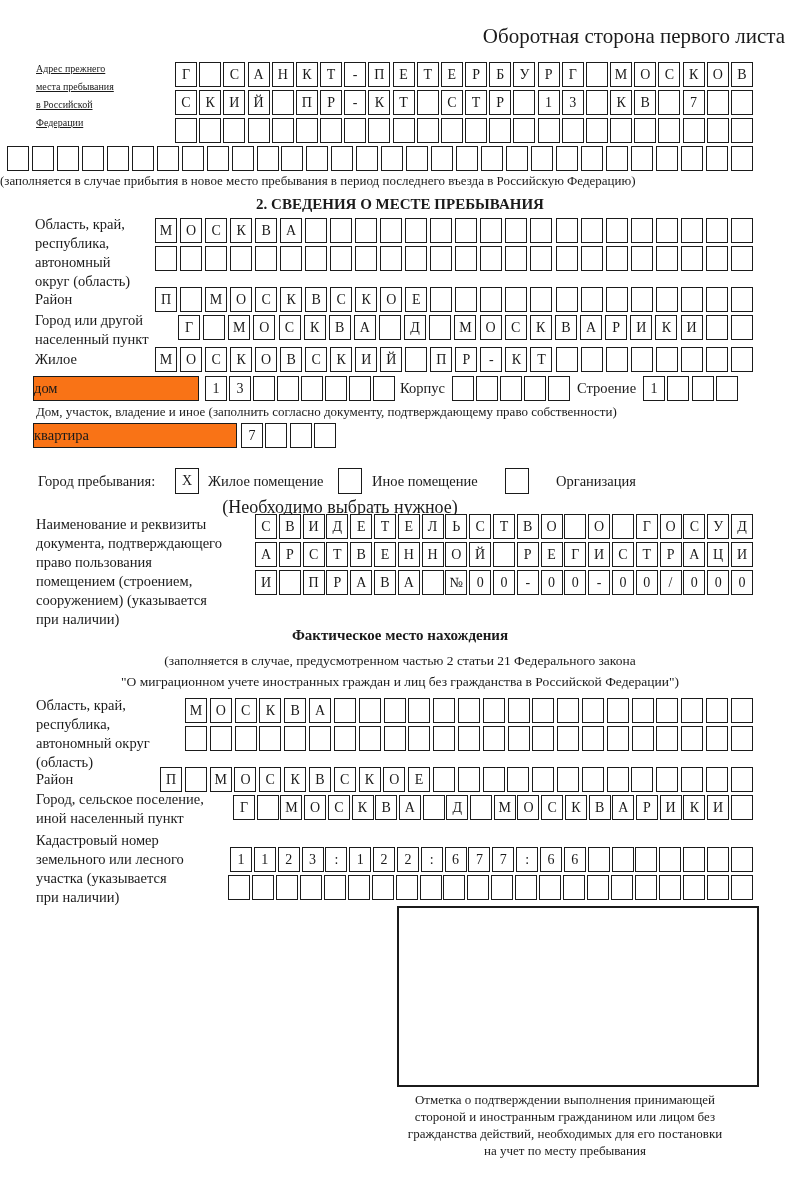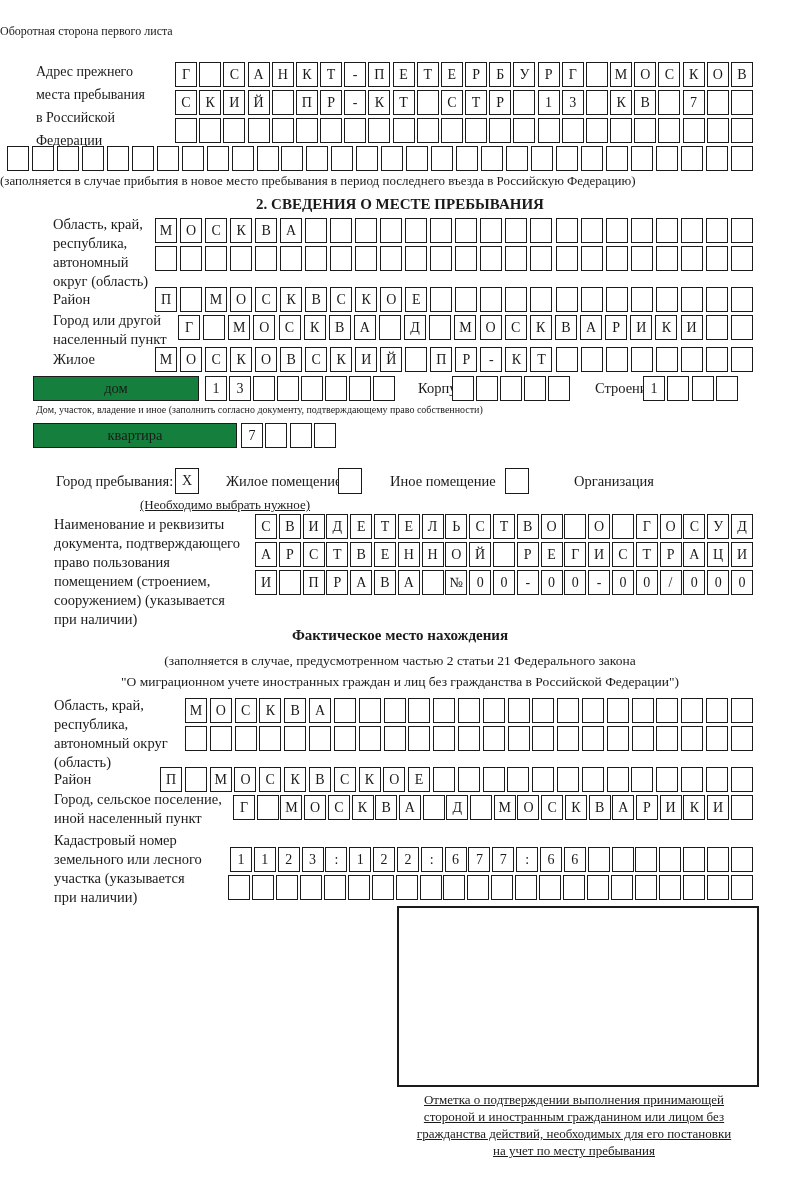--- a/index.html
+++ b/index.html
@@ -2,36 +2,36 @@
 <html><head>
 <meta charset="utf-8">
 <style>
   html,body{margin:0;padding:0;background:#fff;}
   .page{
     position:relative;width:800px;height:1180px;background:#fff;
     font-family:"Liberation Serif",serif;color:#1a1a1a;overflow:hidden;
   }
   .abs{position:absolute;}
   .ml{white-space:pre-line;}
-  .lbl{font-size:14.5px;line-height:19px;margin-left:18px;}
-  .lbl-wide{font-size:14px;line-height:23px;}
+  .lbl{font-size:14.5px;line-height:19px;}
+  .lbl-wide{font-size:10px;line-height:18px;text-decoration:underline;}
   .cap{font-size:13px;width:724px;left:0;}
   .ttl{font-size:15px;font-weight:bold;text-align:center;width:800px;left:0;}
   .grid{display:flex;justify-content:space-between;}
   .cell{
     display:inline-block;width:20px;height:23px;border:1.6px solid #1b1b1b;
     font-family:"Liberation Serif",serif;font-size:14px;line-height:23px;
     text-align:center;flex:0 0 auto;background:#fff;box-sizing:content-box;
   }
   .wbox{
-    border:1.6px solid #1b1b1b;height:23px;line-height:23px;text-align:center;
-    font-size:14.5px;background:#15803d;
+    border:1.6px solid #1b1b1b;height:23px;line-height:23px;
+    font-size:14.5px;background:#f97316;
   }
   .cb .cell{width:22px;height:24px;line-height:24px;}
-  .note-right{width:755px;left:0;text-align:left;font-size:12px;}
+  .note-right{width:755px;left:0;text-align:right;font-size:21px;padding-left:30px;}
   .stamp{border:2px solid #1b1b1b;background:#fff;}
   .stamp-cap{font-size:13px;line-height:17px;text-align:center;}
   .notes{font-size:13.5px;line-height:20px;text-align:center;width:800px;left:0;}
 </style>
 </head>
 <body>
 
 <div class="page">
 
   <div class="abs note-right" style="top:24px;">Оборотная сторона первого листа</div>
@@ -314,21 +314,21 @@
       <span class="cell"></span>
       <span class="cell"></span>
     </div>
   <div class="abs lbl" style="left:577px;top:379px;">Строение</div>
   <div class="abs grid" style="left:643px;top:376px;width:95px;">
       <span class="cell">1</span>
       <span class="cell"></span>
       <span class="cell"></span>
       <span class="cell"></span>
     </div>
-  <div class="abs" style="left:36px;top:404px;font-size:10px;">Дом, участок, владение и иное (заполнить согласно документу, подтверждающему право собственности)</div>
+  <div class="abs" style="left:36px;top:404px;font-size:13px;">Дом, участок, владение и иное (заполнить согласно документу, подтверждающему право собственности)</div>
 
   <div class="abs wbox" style="left:33px;top:423px;width:202px;">квартира</div>
   <div class="abs grid" style="left:241px;top:423px;width:95px;">
       <span class="cell">7</span>
       <span class="cell"></span>
       <span class="cell"></span>
       <span class="cell"></span>
     </div>
 
   <div class="abs lbl" style="left:38px;top:472px;">Город пребывания:</div>
@@ -337,21 +337,21 @@
     </div>
   <div class="abs lbl" style="left:208px;top:472px;">Жилое помещение</div>
   <div class="abs grid cb" style="left:338px;top:468px;width:26px;">
       <span class="cell"></span>
     </div>
   <div class="abs lbl" style="left:372px;top:472px;">Иное помещение</div>
   <div class="abs grid cb" style="left:505px;top:468px;width:26px;">
       <span class="cell"></span>
     </div>
   <div class="abs lbl" style="left:556px;top:472px;">Организация</div>
-  <div class="abs" style="left:140px;top:497px;width:400px;font-size:13px;text-decoration:underline;">(Необходимо выбрать нужное)</div>
+  <div class="abs" style="left:140px;top:497px;width:400px;text-align:center;font-size:18px;">(Необходимо выбрать нужное)</div>
 
   <div class="abs lbl ml" style="left:36px;top:515px;width:215px;">Наименование и реквизиты
 документа, подтверждающего
 право пользования
 помещением (строением,
 сооружением) (указывается
 при наличии)</div>
   <div class="abs grid" style="left:255px;top:514px;width:498px;">
       <span class="cell">С</span>
       <span class="cell">В</span>
@@ -583,18 +583,18 @@
       <span class="cell"></span>
       <span class="cell"></span>
       <span class="cell"></span>
       <span class="cell"></span>
       <span class="cell"></span>
       <span class="cell"></span>
       <span class="cell"></span>
     </div>
 
   <div class="abs stamp" style="left:397px;top:906px;width:358px;height:177px;"></div>
-  <div class="abs stamp-cap ml" style="left:374px;top:1091px;width:400px;text-decoration:underline;">Отметка о подтверждении выполнения принимающей
+  <div class="abs stamp-cap ml" style="left:365px;top:1091px;width:400px;">Отметка о подтверждении выполнения принимающей
 стороной и иностранным гражданином или лицом без
 гражданства действий, необходимых для его постановки
 на учет по месту пребывания</div>
 
 </div>
 
 </body></html>

